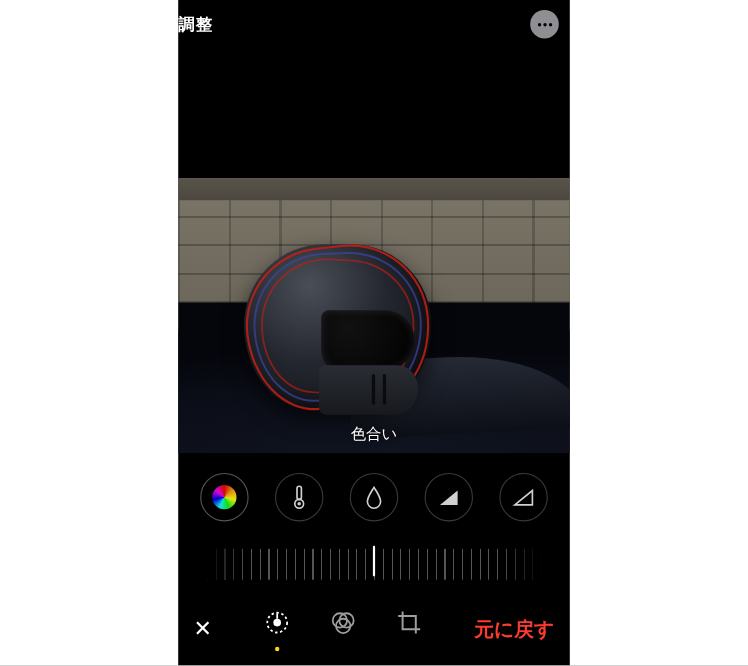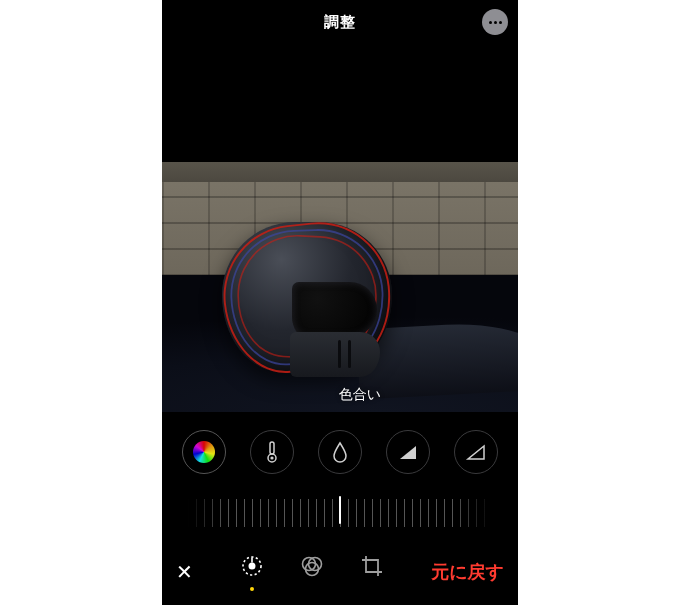--- a/index.html
+++ b/index.html
@@ -22,21 +22,21 @@
     height: 605px;
     background: #000;
     overflow: hidden;
   }
   
   .header {
     position: relative;
     height: 44px;
     display: flex;
     align-items: center;
-    justify-content: center;
+    justify-content: flex-start;
   }
   .header-title {
     color: #fff;
     font-size: 15px;
     font-weight: 600;
     letter-spacing: 1px;
   }
   .more-btn {
     position: absolute;
     right: 10px;
@@ -71,21 +71,20 @@
     overflow: hidden;
   }
   .photo {
     width: 100%;
     height: 100%;
     position: relative;
     background: linear-gradient(to bottom,
       #6d6a64 0%, #6d6a64 15%,
       #8b8377 15%, #8b8377 55%,
       #1a1d2a 55%, #1a1d2a 100%);
-    padding-left: 40px;
   }
   
   .wall {
     position: absolute;
     left: 0; right: 0; top: 0; height: 56%;
     background:
       repeating-linear-gradient(0deg, rgba(0,0,0,0.25) 0, rgba(0,0,0,0.25) 2px, transparent 2px, transparent 26px),
       repeating-linear-gradient(90deg, rgba(0,0,0,0.2) 0, rgba(0,0,0,0.2) 2px, transparent 2px, transparent 46px),
       linear-gradient(to bottom, #7c7669 0%, #6a6458 100%);
   }

